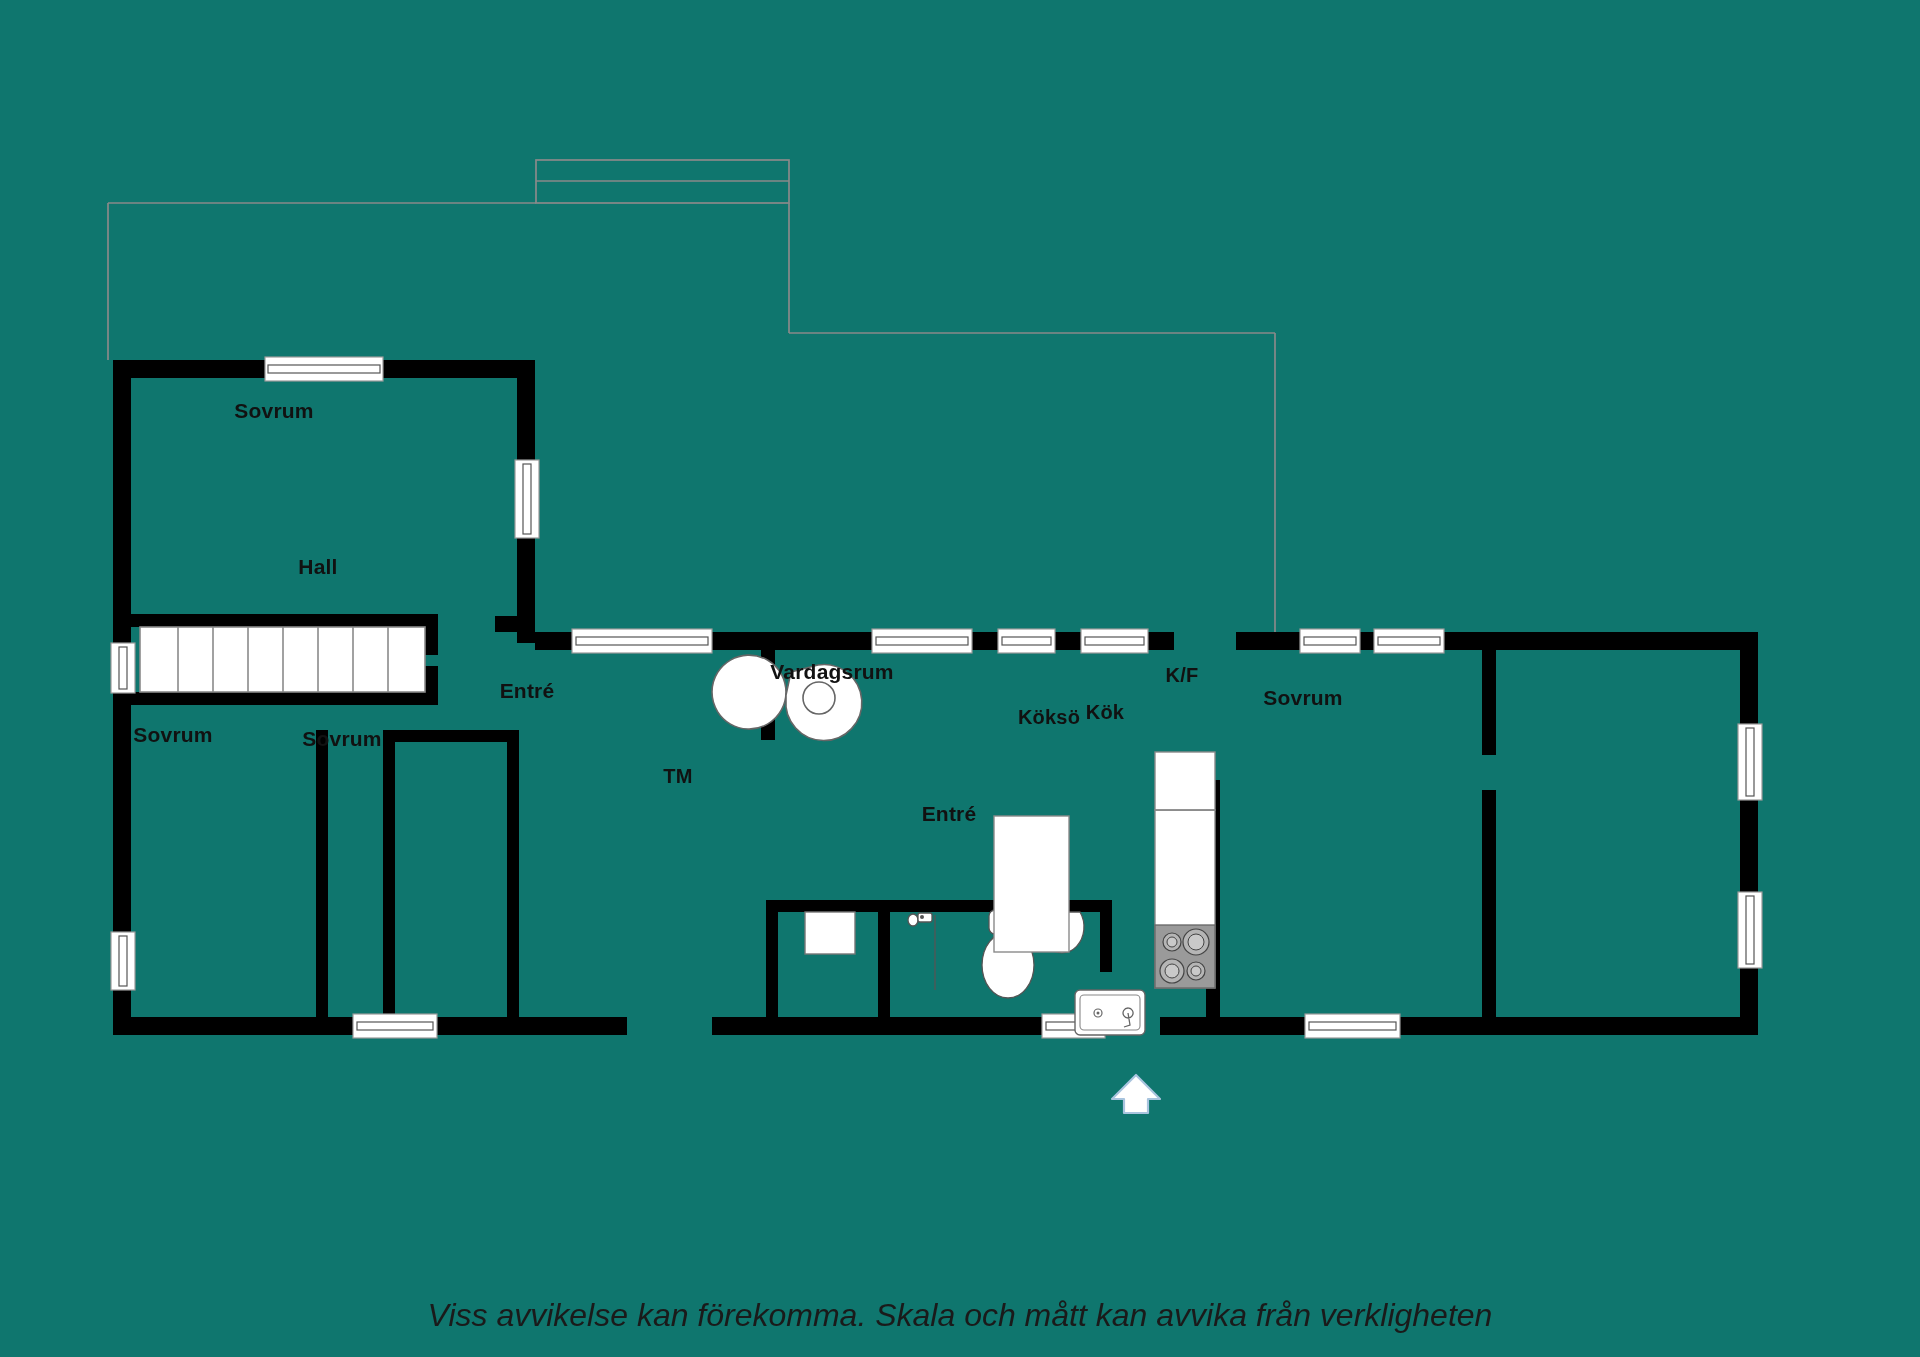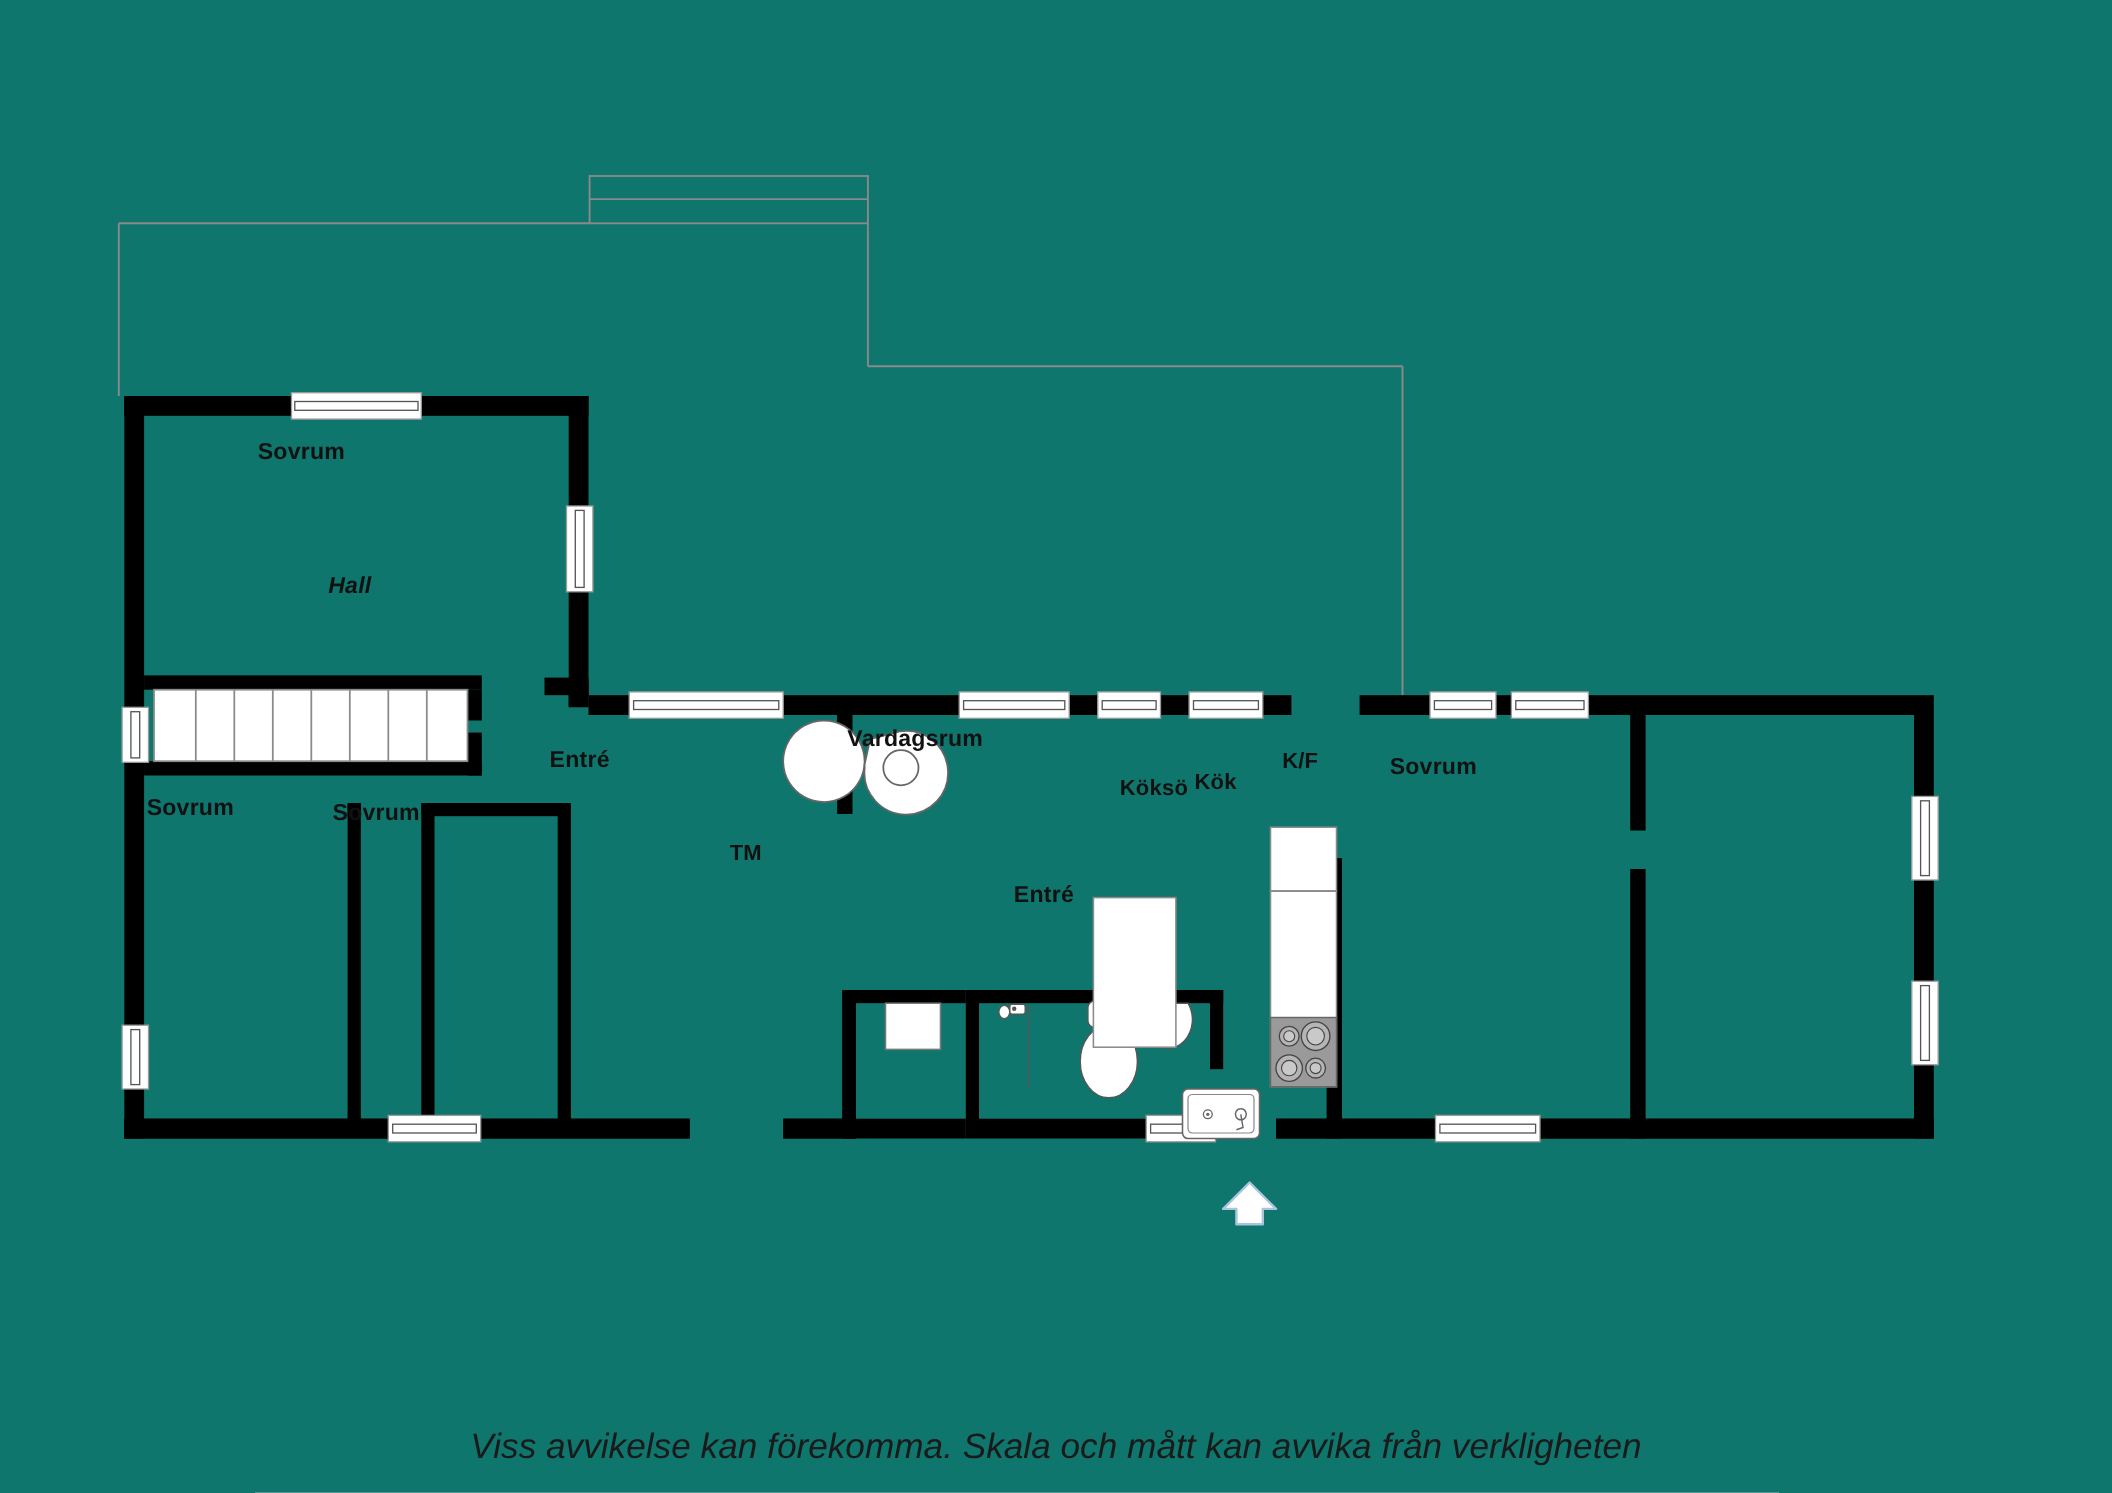--- a/index.html
+++ b/index.html
@@ -317,27 +317,27 @@
       <path d="M 1128 1008 a 5 5 0 1 0 0.1 0 M 1128 1013 l 2 12 l -6 2" fill="none" stroke="#666666" stroke-width="1.3"></path>
     </g>
 
     <g>
       <path d="M 1112 1099 L 1136 1075 L 1160 1099 L 1148 1099 L 1148 1113 L 1124 1113 L 1124 1099 Z" fill="#ffffff" stroke="#a8c4de" stroke-width="2.2" stroke-linejoin="round"></path>
     </g>
 
   </svg>
 
   <div class="room-label lbl-lg" style="left:274px; top:411px;">Sovrum</div>
-  <div class="room-label lbl-lg" style="left:318px; top:533px;font-style:italic;">Hall</div>
+  <div class="room-label lbl-lg" style="left:318px; top:567px;">Hall</div>
   <div class="room-label lbl-lg" style="left:173px; top:735px;">Sovrum</div>
   <div class="room-label lbl-lg" style="left:342px; top:739px;">Sovrum</div>
   <div class="room-label lbl-lg" style="left:527px; top:691px;">Entré</div>
   <div class="room-label lbl-lg" style="left:832px; top:672px;">Vardagsrum</div>
   <div class="room-label lbl-md" style="left:678px; top:776px;">TM</div>
   <div class="room-label lbl-lg" style="left:949px; top:814px;">Entré</div>
   <div class="room-label lbl-md" style="left:1049px; top:717px;">Köksö</div>
   <div class="room-label lbl-md" style="left:1105px; top:712px;">Kök</div>
-  <div class="room-label lbl-md" style="left:1182px; top:693px;">K/F</div>
+  <div class="room-label lbl-md" style="left:1182px; top:675px;">K/F</div>
   <div class="room-label lbl-lg" style="left:1303px; top:698px;">Sovrum</div>
 
   <div class="disclaimer">Viss avvikelse kan förekomma. Skala och mått kan avvika från verkligheten</div>
 
 </div>
 
 </body></html>

